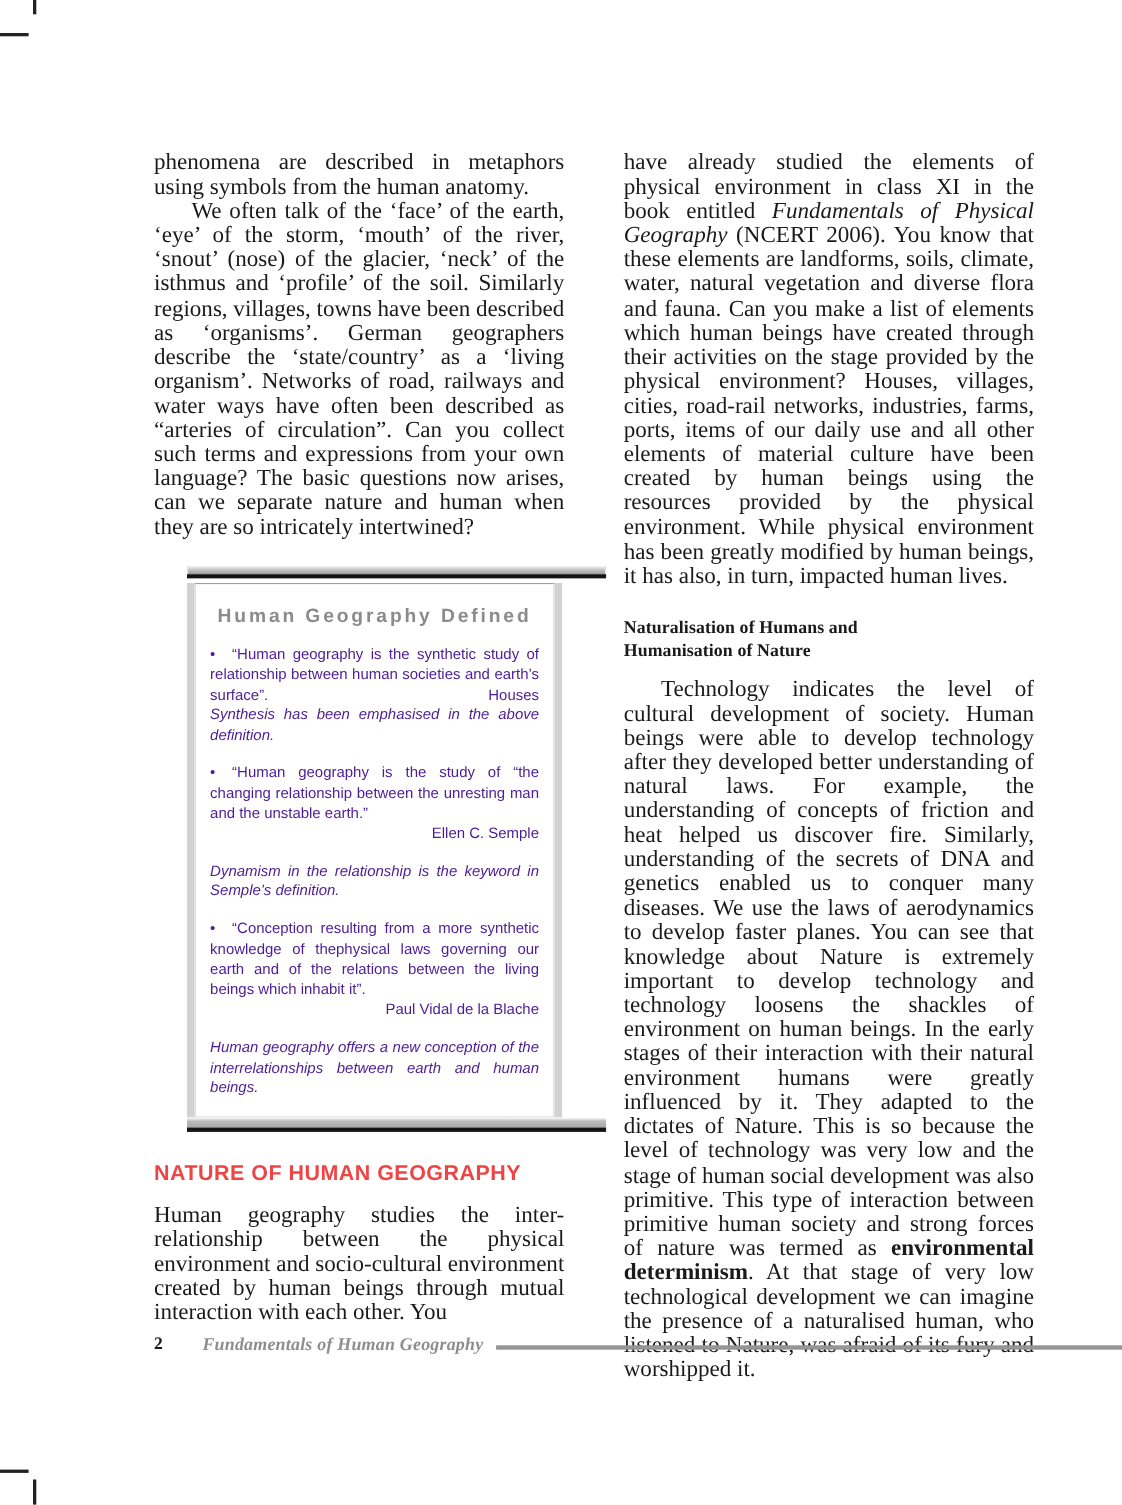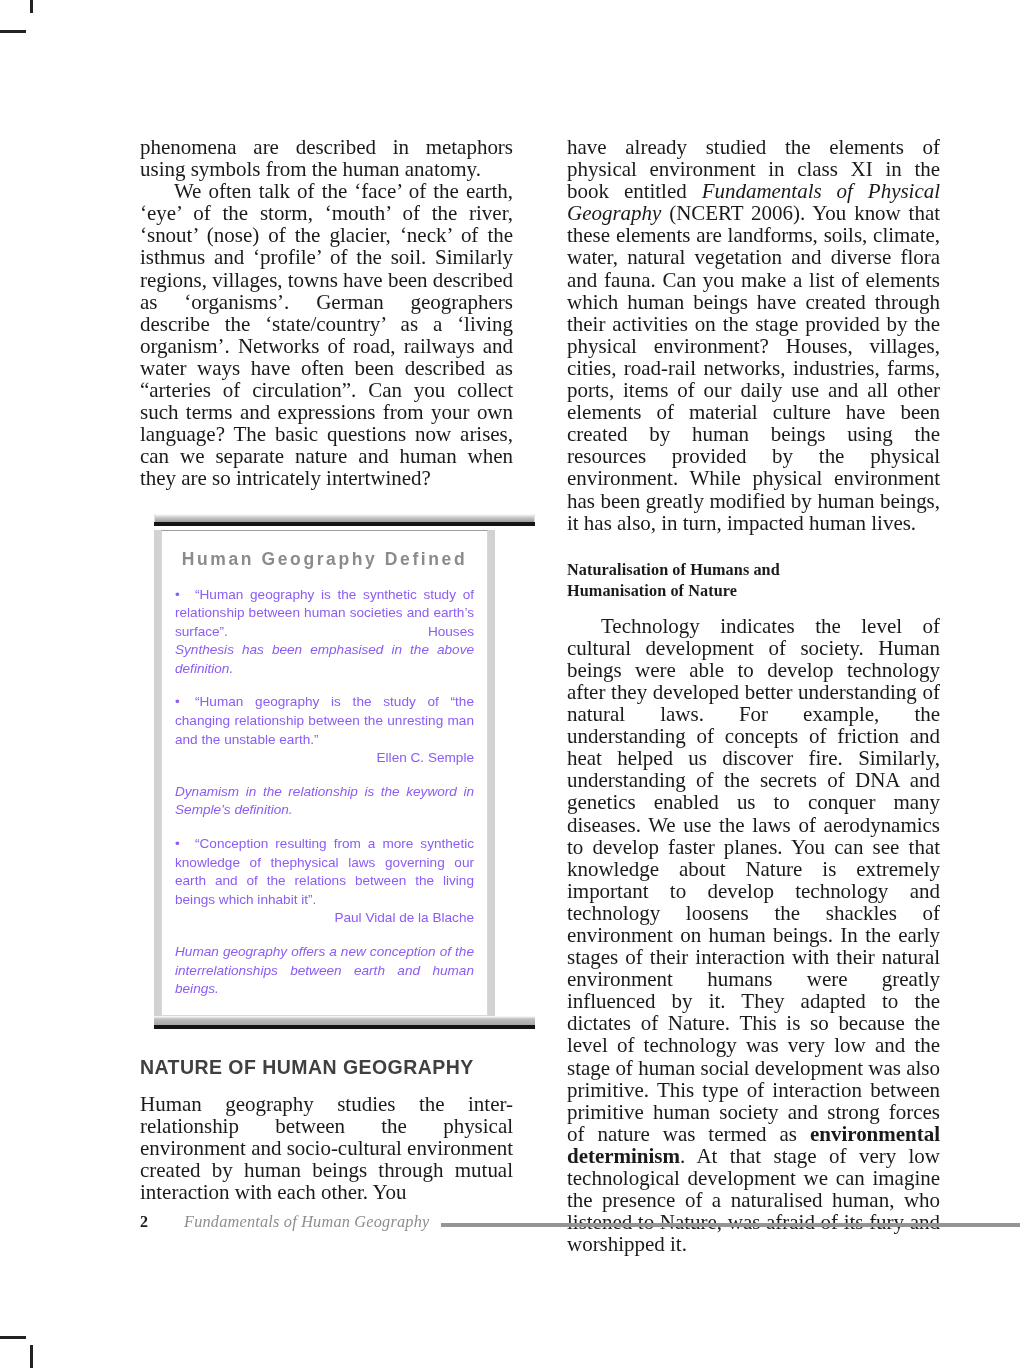--- a/index.html
+++ b/index.html
@@ -68,29 +68,29 @@
   h3.subhead .l2 { display: block; }
 
   
   h2.sechead {
     margin: 0;
     font-family: "Liberation Sans", sans-serif;
     font-size: 19.5px;
     line-height: 24px;
     font-weight: bold;
     letter-spacing: 0.45px;
-    color: #404040;
+    color: #ef4444;
   }
 
   
   .defbox-wrap {
     margin: 24px 16px 26px 0;
     position: relative;
     width: 381px;
-    left: 14px;
+    left: 30px;
   }
   .defbox-topstrip {
     height: 8px;
     background: linear-gradient(to bottom, #ffffff 0%, #c9c9c9 45%, #9a9a9a 100%);
     border-left: 1px solid #e2e2e2;
     border-right: 1px solid #e2e2e2;
   }
   .defbox-topline {
     height: 4px;
     background: #141414;
@@ -129,21 +129,21 @@
     color: #8b8b8b;
     text-align: center;
     margin: 8px 0 16px 0;
   }
 
   .defbox-inner-pad p {
     margin: 0;
     font-family: "Liberation Sans", sans-serif;
     font-size: 13.6px;
     line-height: 18.6px;
-    color: #8b5cf6;
+    color: #4c1d95;
     text-align: justify;
     text-justify: inter-word;
   }
   .quote-item {
     display: block;
     margin-bottom: 15px;
   }
   .quote-item .bullet {
     display: inline-block;
     width: 20px;
@@ -174,21 +174,21 @@
   .footer-pageno {
     font-family: "Liberation Serif", serif;
     font-weight: bold;
     font-size: 16px;
     color: #1a1a1a;
     width: 44px;
   }
   .footer-title {
     font-family: "Liberation Serif", serif;
     font-style: italic;
-    font-weight: normal;
+    font-weight: bold;
     font-size: 16.3px;
     color: #8e8e8e;
     letter-spacing: 0.2px;
     white-space: nowrap;
   }
   .footer-rule {
     flex: 1 1 auto;
     height: 4px;
     background: #959595;
     margin-left: 12px;

